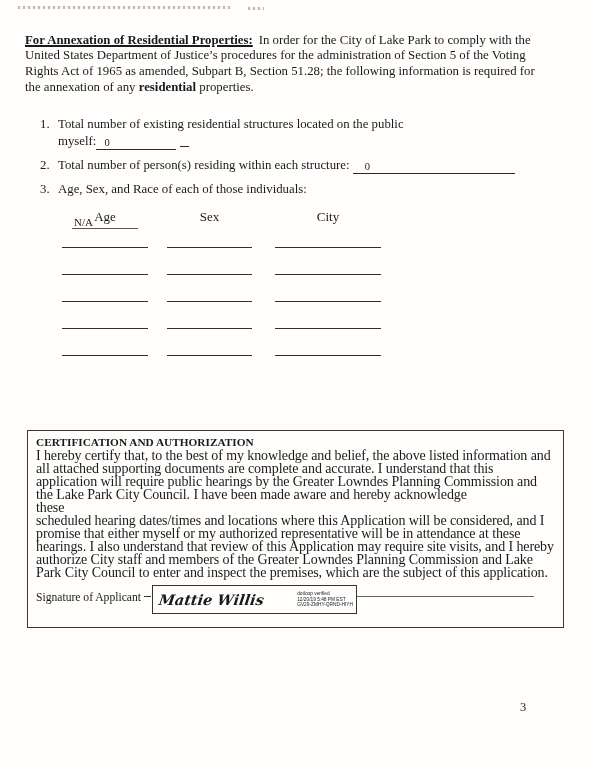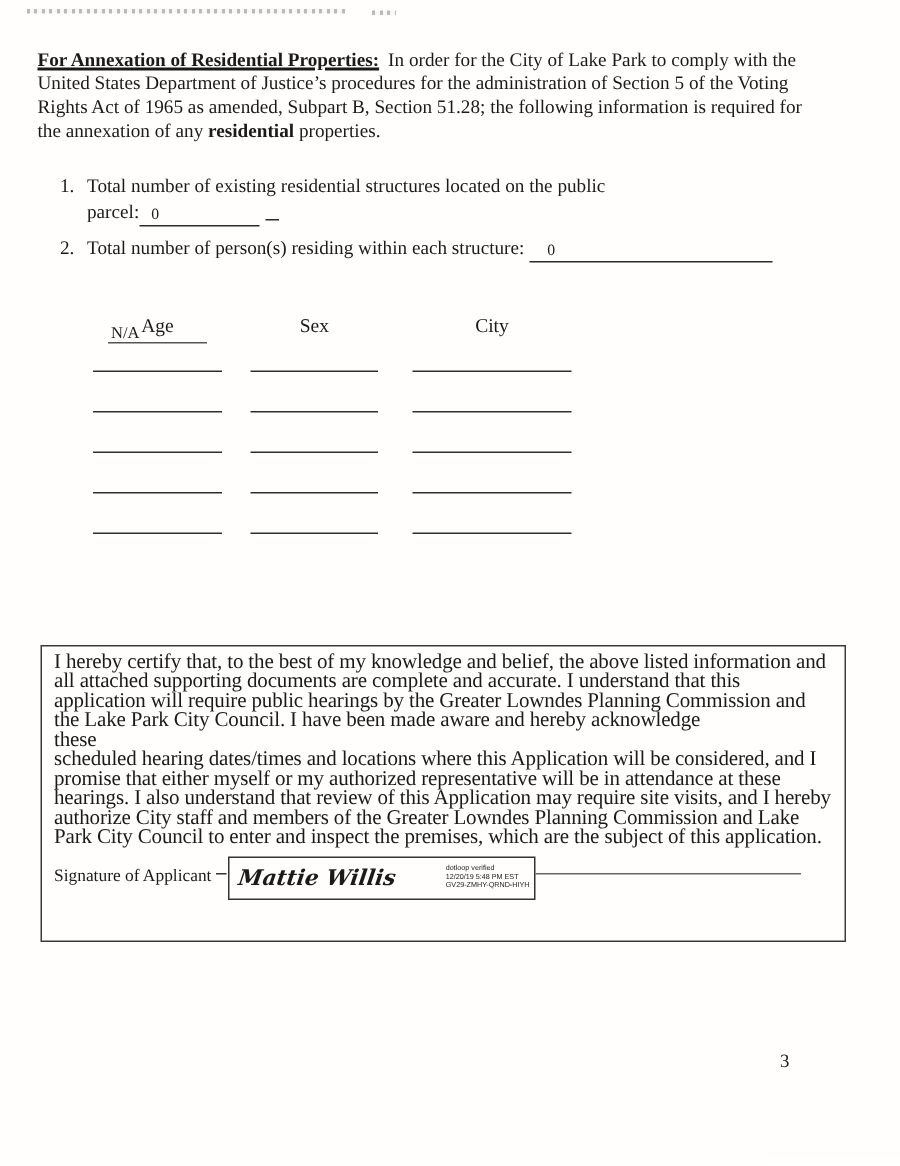--- a/index.html
+++ b/index.html
@@ -67,35 +67,40 @@
   <div class="artifact a1"></div>
   <div class="artifact a2"></div>
 
   <p class="intro">
     <span class="head">For Annexation of Residential Properties:</span><span class="lead-space">In order for the City of Lake Park to comply with the United States Department of Justice’s procedures for the administration of Section 5 of the Voting Rights Act of 1965 as amended, Subpart B, Section 51.28; the following information is required for the annexation of any </span><span class="b">residential</span><span> properties.</span>
   </p>
 
   <div class="q" id="q1">
     <span class="qnum">1.</span><span class="qbody">
       <span>Total number of existing residential structures located on the public</span><br>
-      <span>parcel:</span><span class="fill f1">
+      <span>myself:</span><span class="fill f1">
           <span class="val">0</span>
         </span><span class="fill f1b"></span>
     </span>
   </div>
 
   <div class="q" id="q2">
     <span class="qnum">2.</span><span class="qbody">
       <span>Total number of person(s) residing within each structure:</span>
       <span class="fill f2">
           <span class="val">0</span>
         </span>
     </span>
   </div>
 
+  <div class="q" id="q3">
+    <span class="qnum">3.</span><span class="qbody">
+      <span>Age, Sex, and Race of each of those individuals:</span>
+    </span>
+  </div>
 
   <div class="th t1">Age</div>
   <div class="th t2">Sex</div>
   <div class="th t3">City</div>
 
   <div class="na-entry">N/A</div>
 
   <div class="tline c1 r1"></div>
   <div class="tline c2 r1"></div>
   <div class="tline c3 r1"></div>
@@ -106,20 +111,21 @@
   <div class="tline c2 r3"></div>
   <div class="tline c3 r3"></div>
   <div class="tline c1 r4"></div>
   <div class="tline c2 r4"></div>
   <div class="tline c3 r4"></div>
   <div class="tline c1 r5"></div>
   <div class="tline c2 r5"></div>
   <div class="tline c3 r5"></div>
 
   <div class="cert">
+    <div class="cert-title">CERTIFICATION AND AUTHORIZATION</div>
     <div class="cert-body">I hereby certify that, to the best of my knowledge and belief, the above listed information and all attached supporting documents are complete and accurate. I understand that this application will require public hearings by the Greater Lowndes Planning Commission and the Lake Park City Council. I have been made aware and hereby acknowledge
 these
 scheduled hearing dates/times and locations where this Application will be considered, and I promise that either myself or my authorized representative will be in attendance at these hearings. I also understand that review of this Application may require site visits, and I hereby authorize City staff and members of the Greater Lowndes Planning Commission and Lake Park City Council to enter and inspect the premises, which are the subject of this application.</div>
     <div class="sig-row">
       <span class="sig-label">Signature of Applicant</span>
       <span class="sig-tick"></span>
       <span class="sig-box">
         <span class="sig-name">Mattie Willis</span>
         <span class="stamp">
           <span>dotloop verified</span><br>

